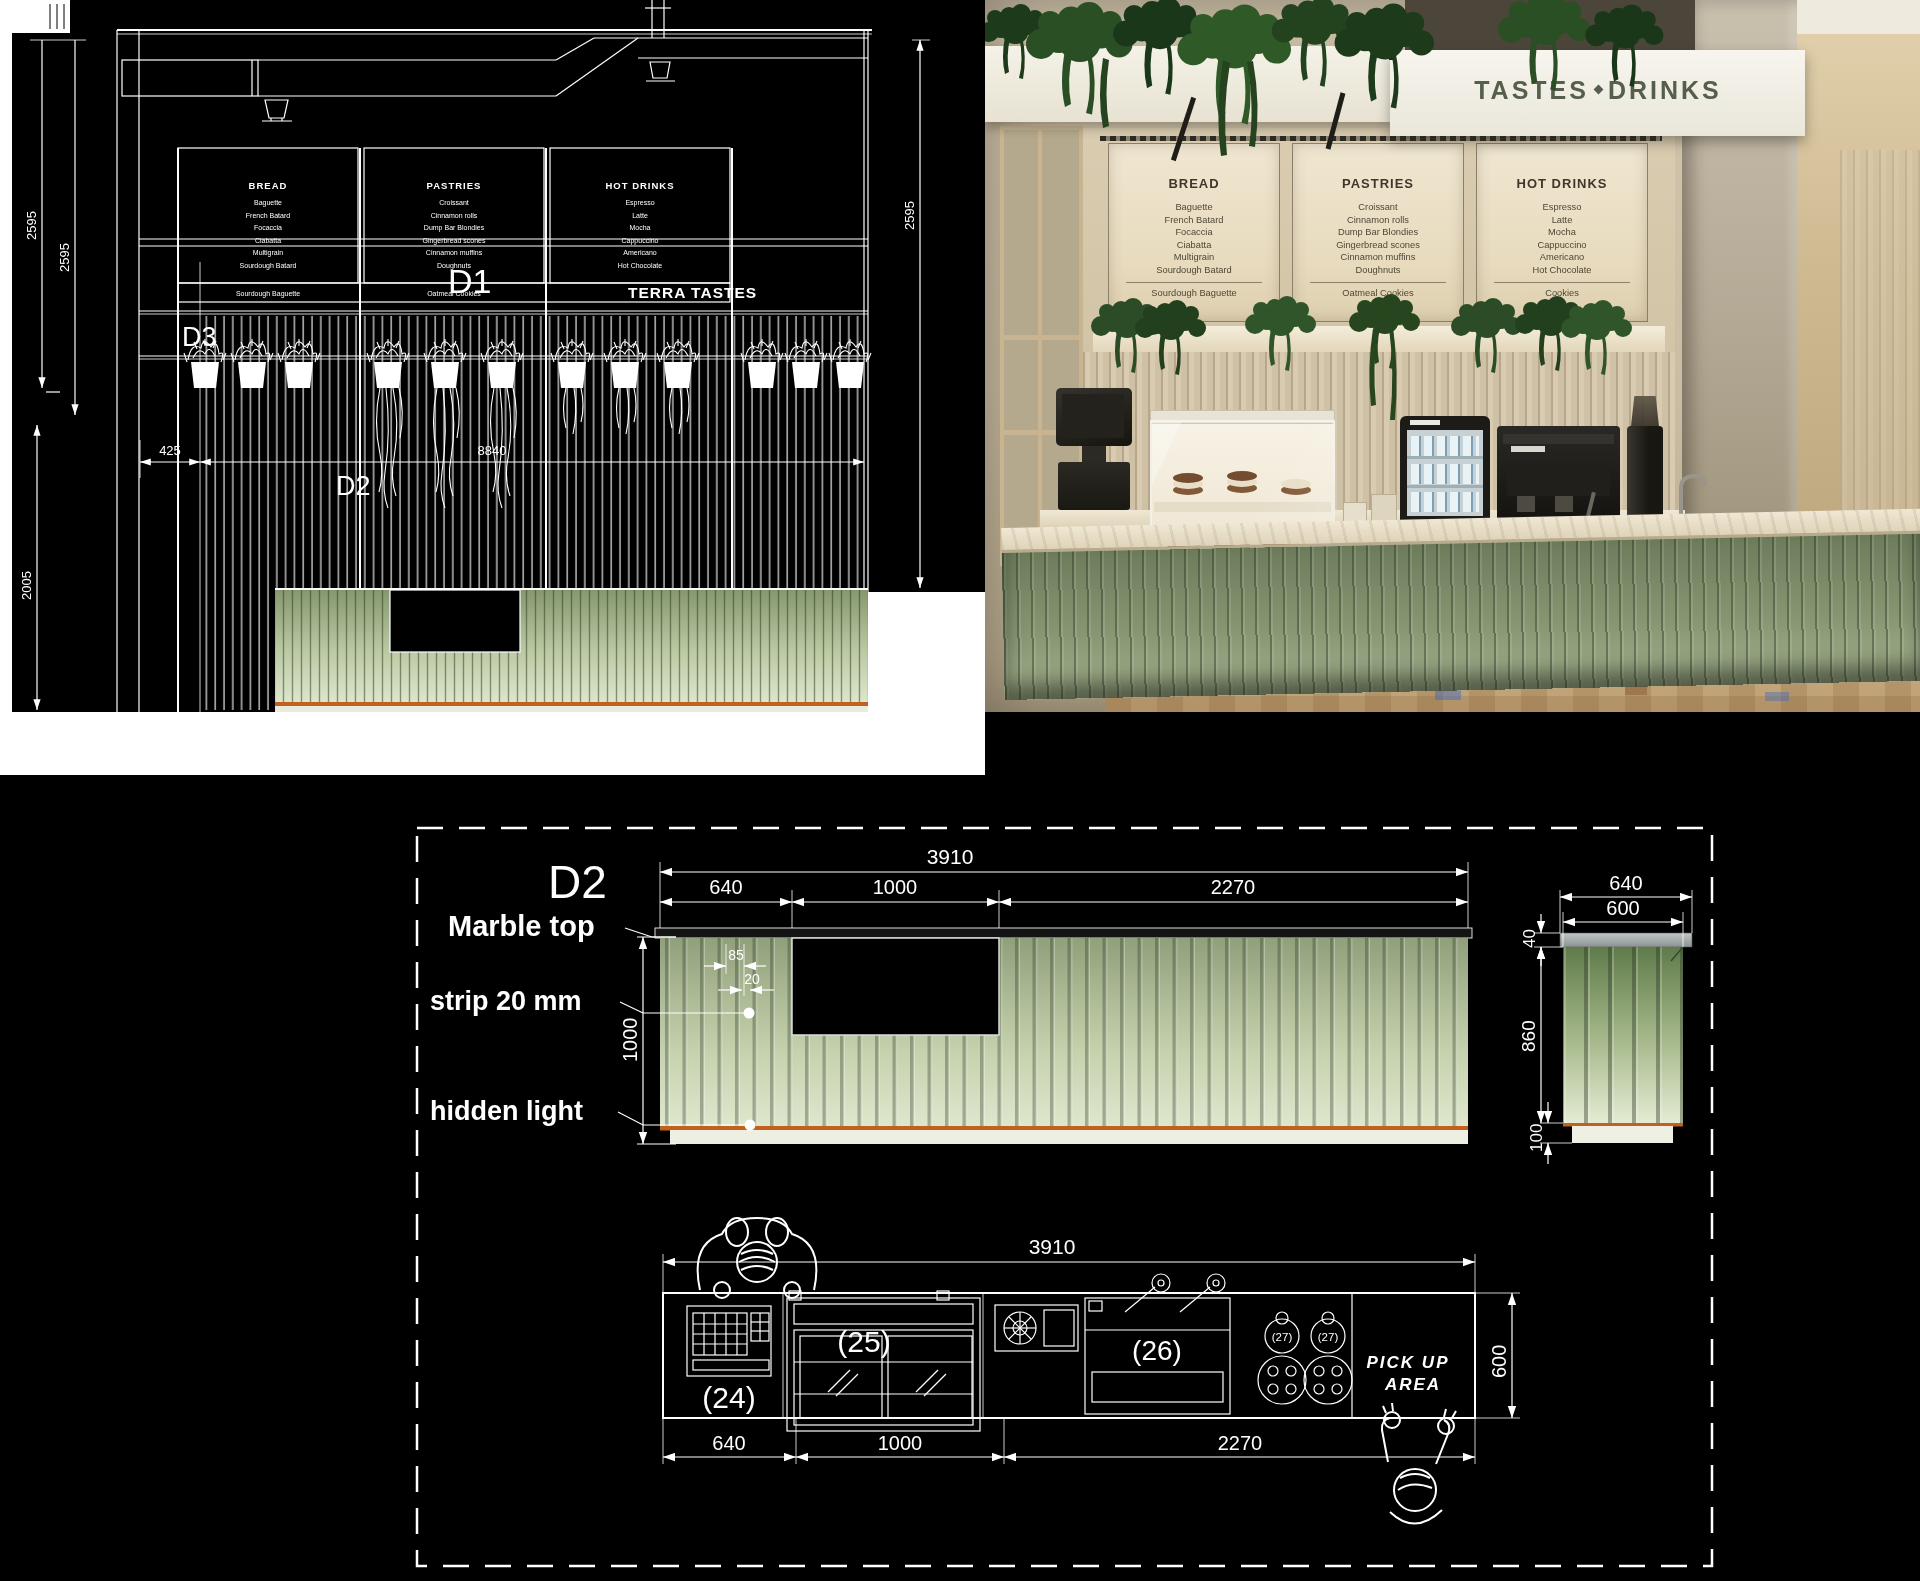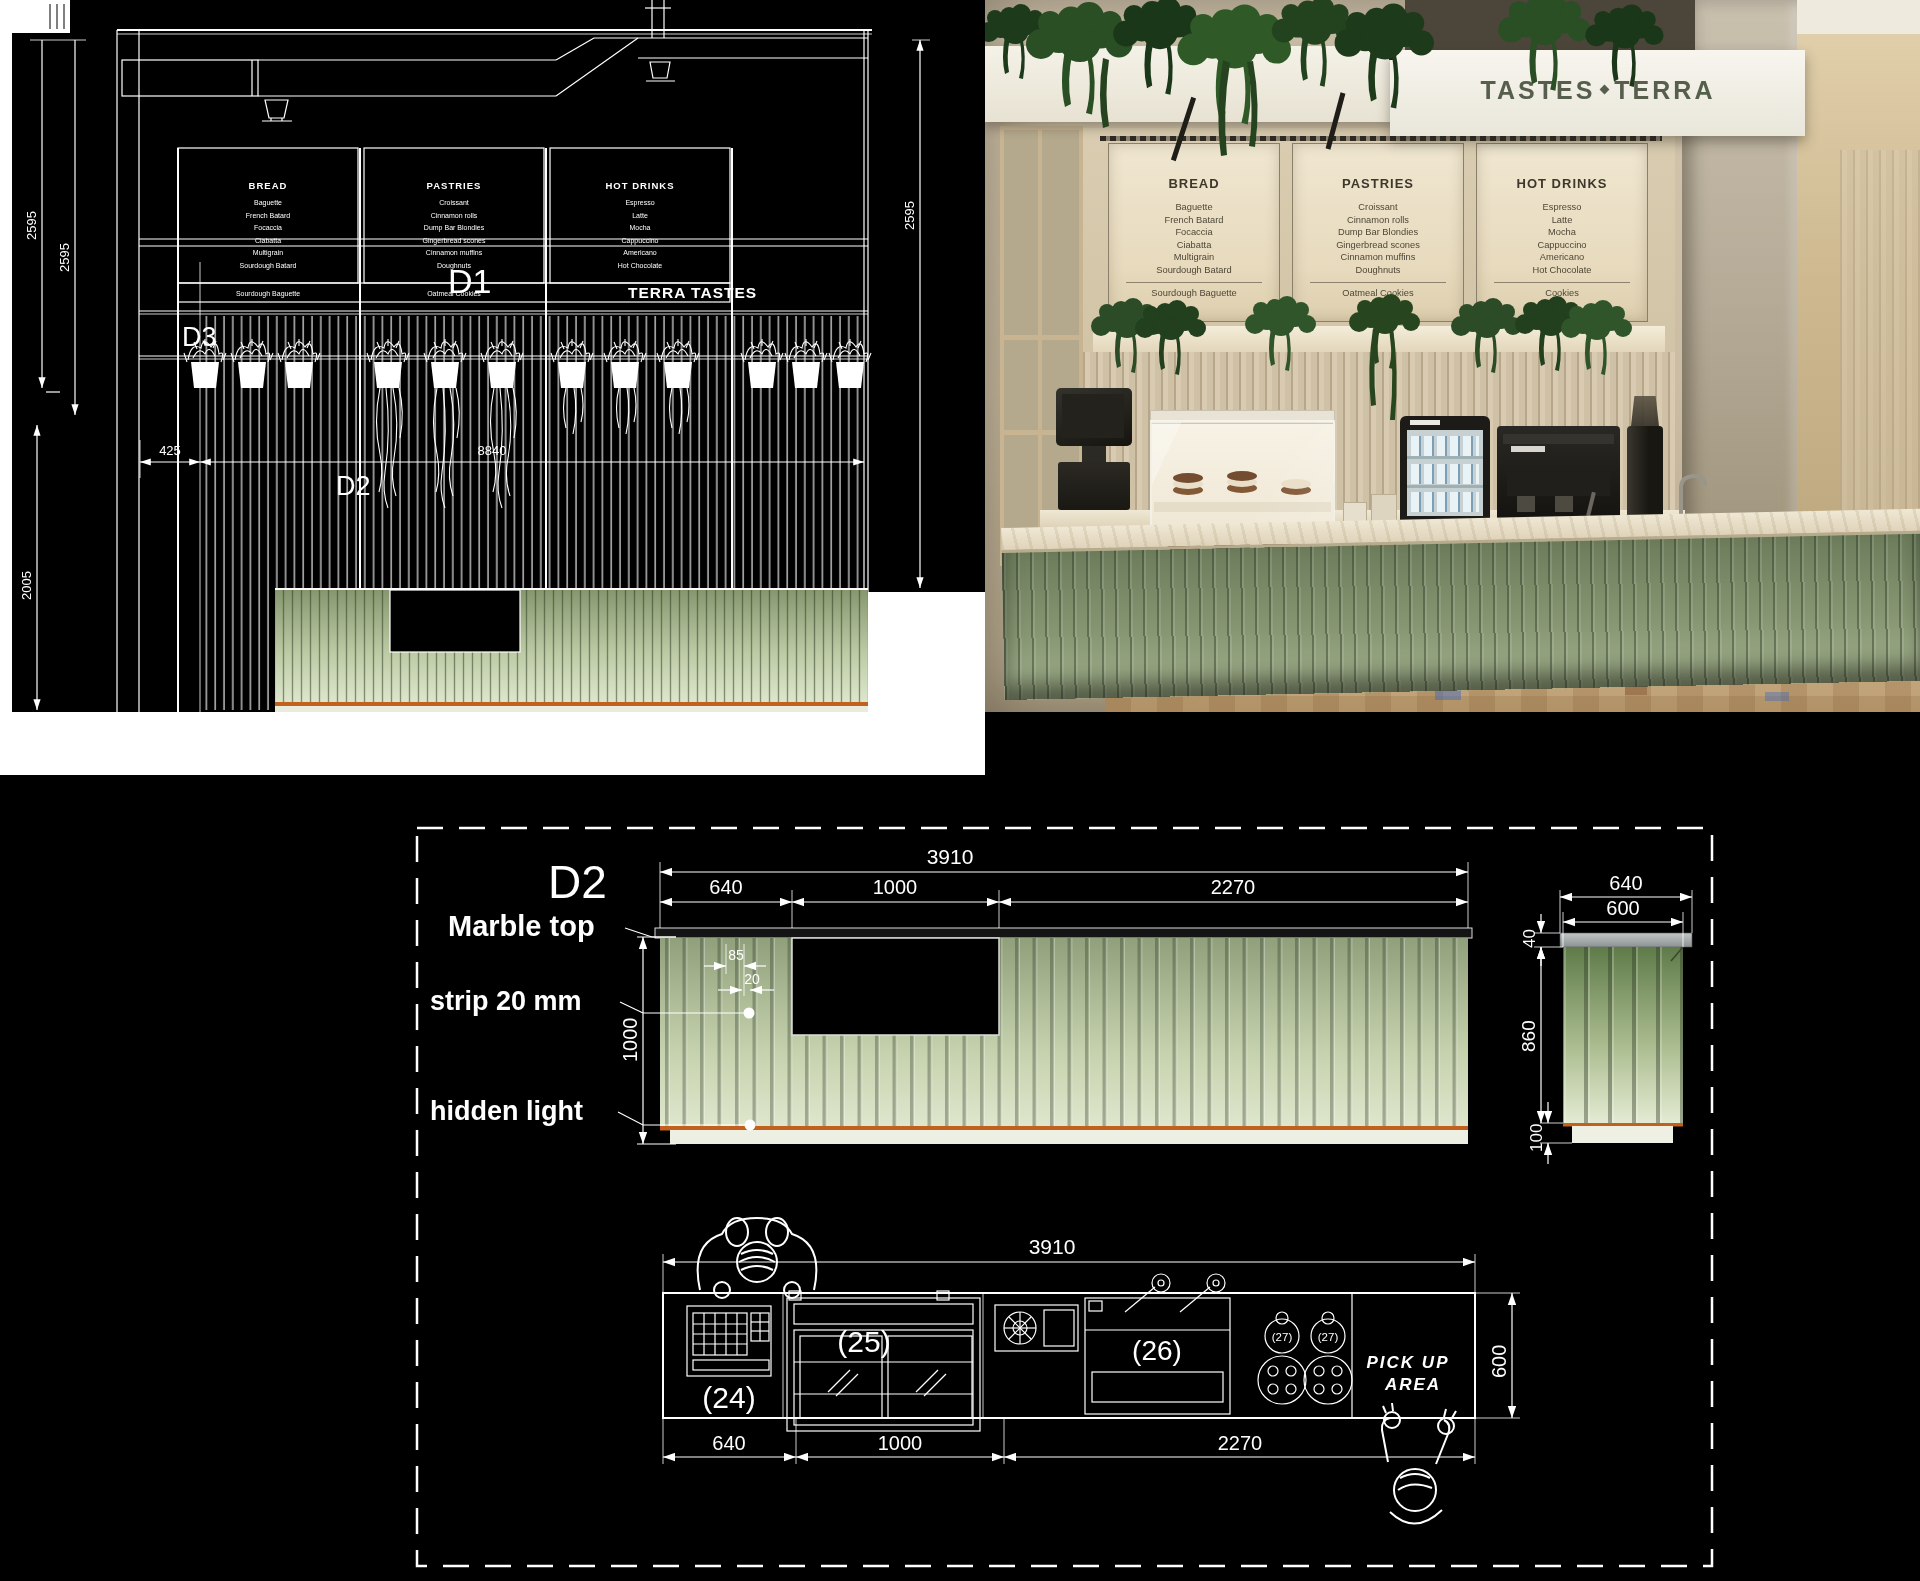--- a/index.html
+++ b/index.html
@@ -297,21 +297,21 @@
     </g>
     <use href="#rp" x="402" y="64" fill="#2c4c27"></use>
     <use href="#rp" x="466" y="62" fill="#223f1e"></use>
     <use href="#rp" x="512" y="66" fill="#30552a"></use>
   </svg>
 
   <div class="abs" style="left:420px;top:0;width:290px;height:52px;background:#4c463a"></div>
   <div class="abs" style="left:0;top:46px;width:408px;height:76px;background:linear-gradient(180deg,#f4f1e7,#e7e2d2);box-shadow:0 6px 10px rgba(40,35,25,.35)"></div>
   <div class="abs" style="left:405px;top:50px;width:415px;height:86px;background:linear-gradient(180deg,#f7f5ee,#ecead e0);background:linear-gradient(180deg,#f7f5ee,#ecead f);background:linear-gradient(180deg,#f7f5ee,#e9e6da);box-shadow:0 6px 12px rgba(40,35,25,.4)">
     <div class="abs" style="left:18px;top:26px;width:380px;text-align:center;font-size:25px;font-weight:bold;letter-spacing:3px;color:#555f4c">
-      <span>TASTES</span><span style="display:inline-block;width:7px;height:7px;background:#555f4c;transform:rotate(45deg);margin:0 6px 6px 6px"></span><span>TERRA</span>
+      <span>TASTES</span><span style="display:inline-block;width:7px;height:7px;background:#555f4c;transform:rotate(45deg);margin:0 6px 6px 6px"></span><span>DRINKS</span>
     </div>
   </div>
 
   <div class="abs" style="left:196px;top:96px;width:5px;height:66px;background:#1f1d18;transform:rotate(18deg)"></div>
   <div class="abs" style="left:348px;top:92px;width:5px;height:58px;background:#1f1d18;transform:rotate(15deg)"></div>
   <div class="abs" style="left:404px;top:20px;width:5px;height:40px;background:#232018"></div>
 
   <svg class="abs" style="left:0;top:0" width="810" height="170" viewBox="0 0 810 170">
     <use href="#rp" x="30" y="20" fill="#1d3a1a" transform="scale(1.0)"></use>
     <g transform="translate(95,26) scale(1.5)">

